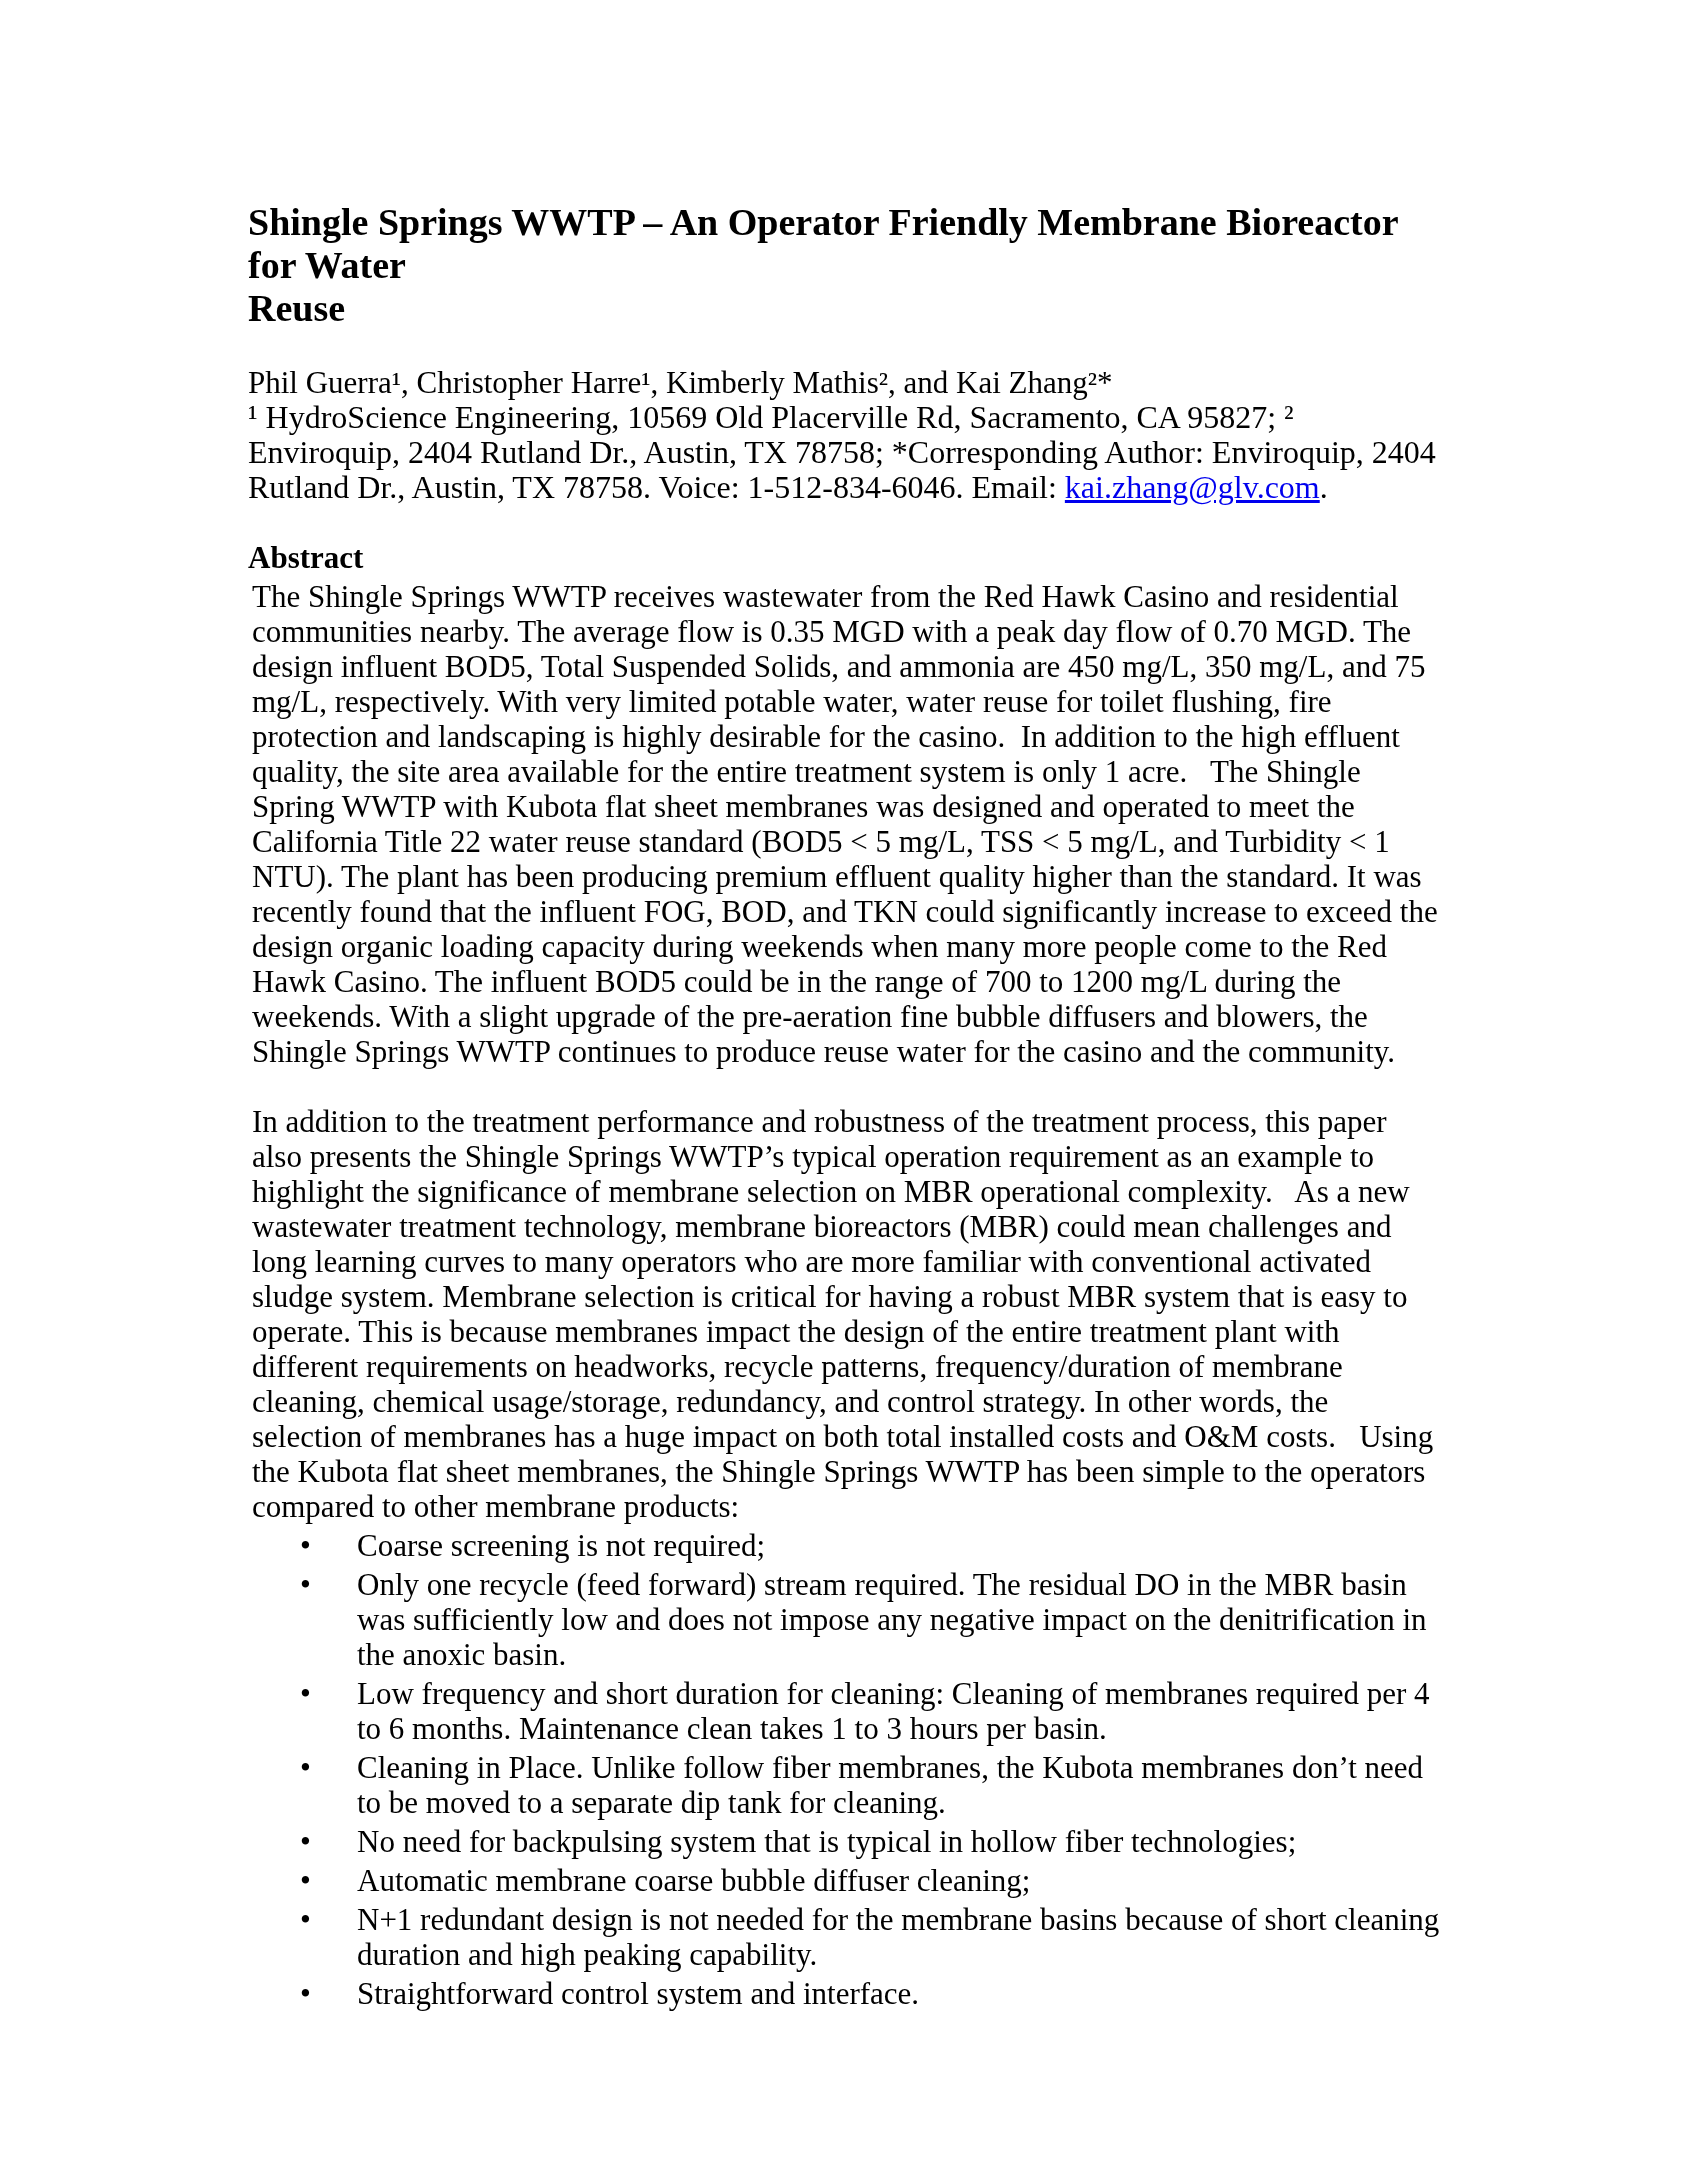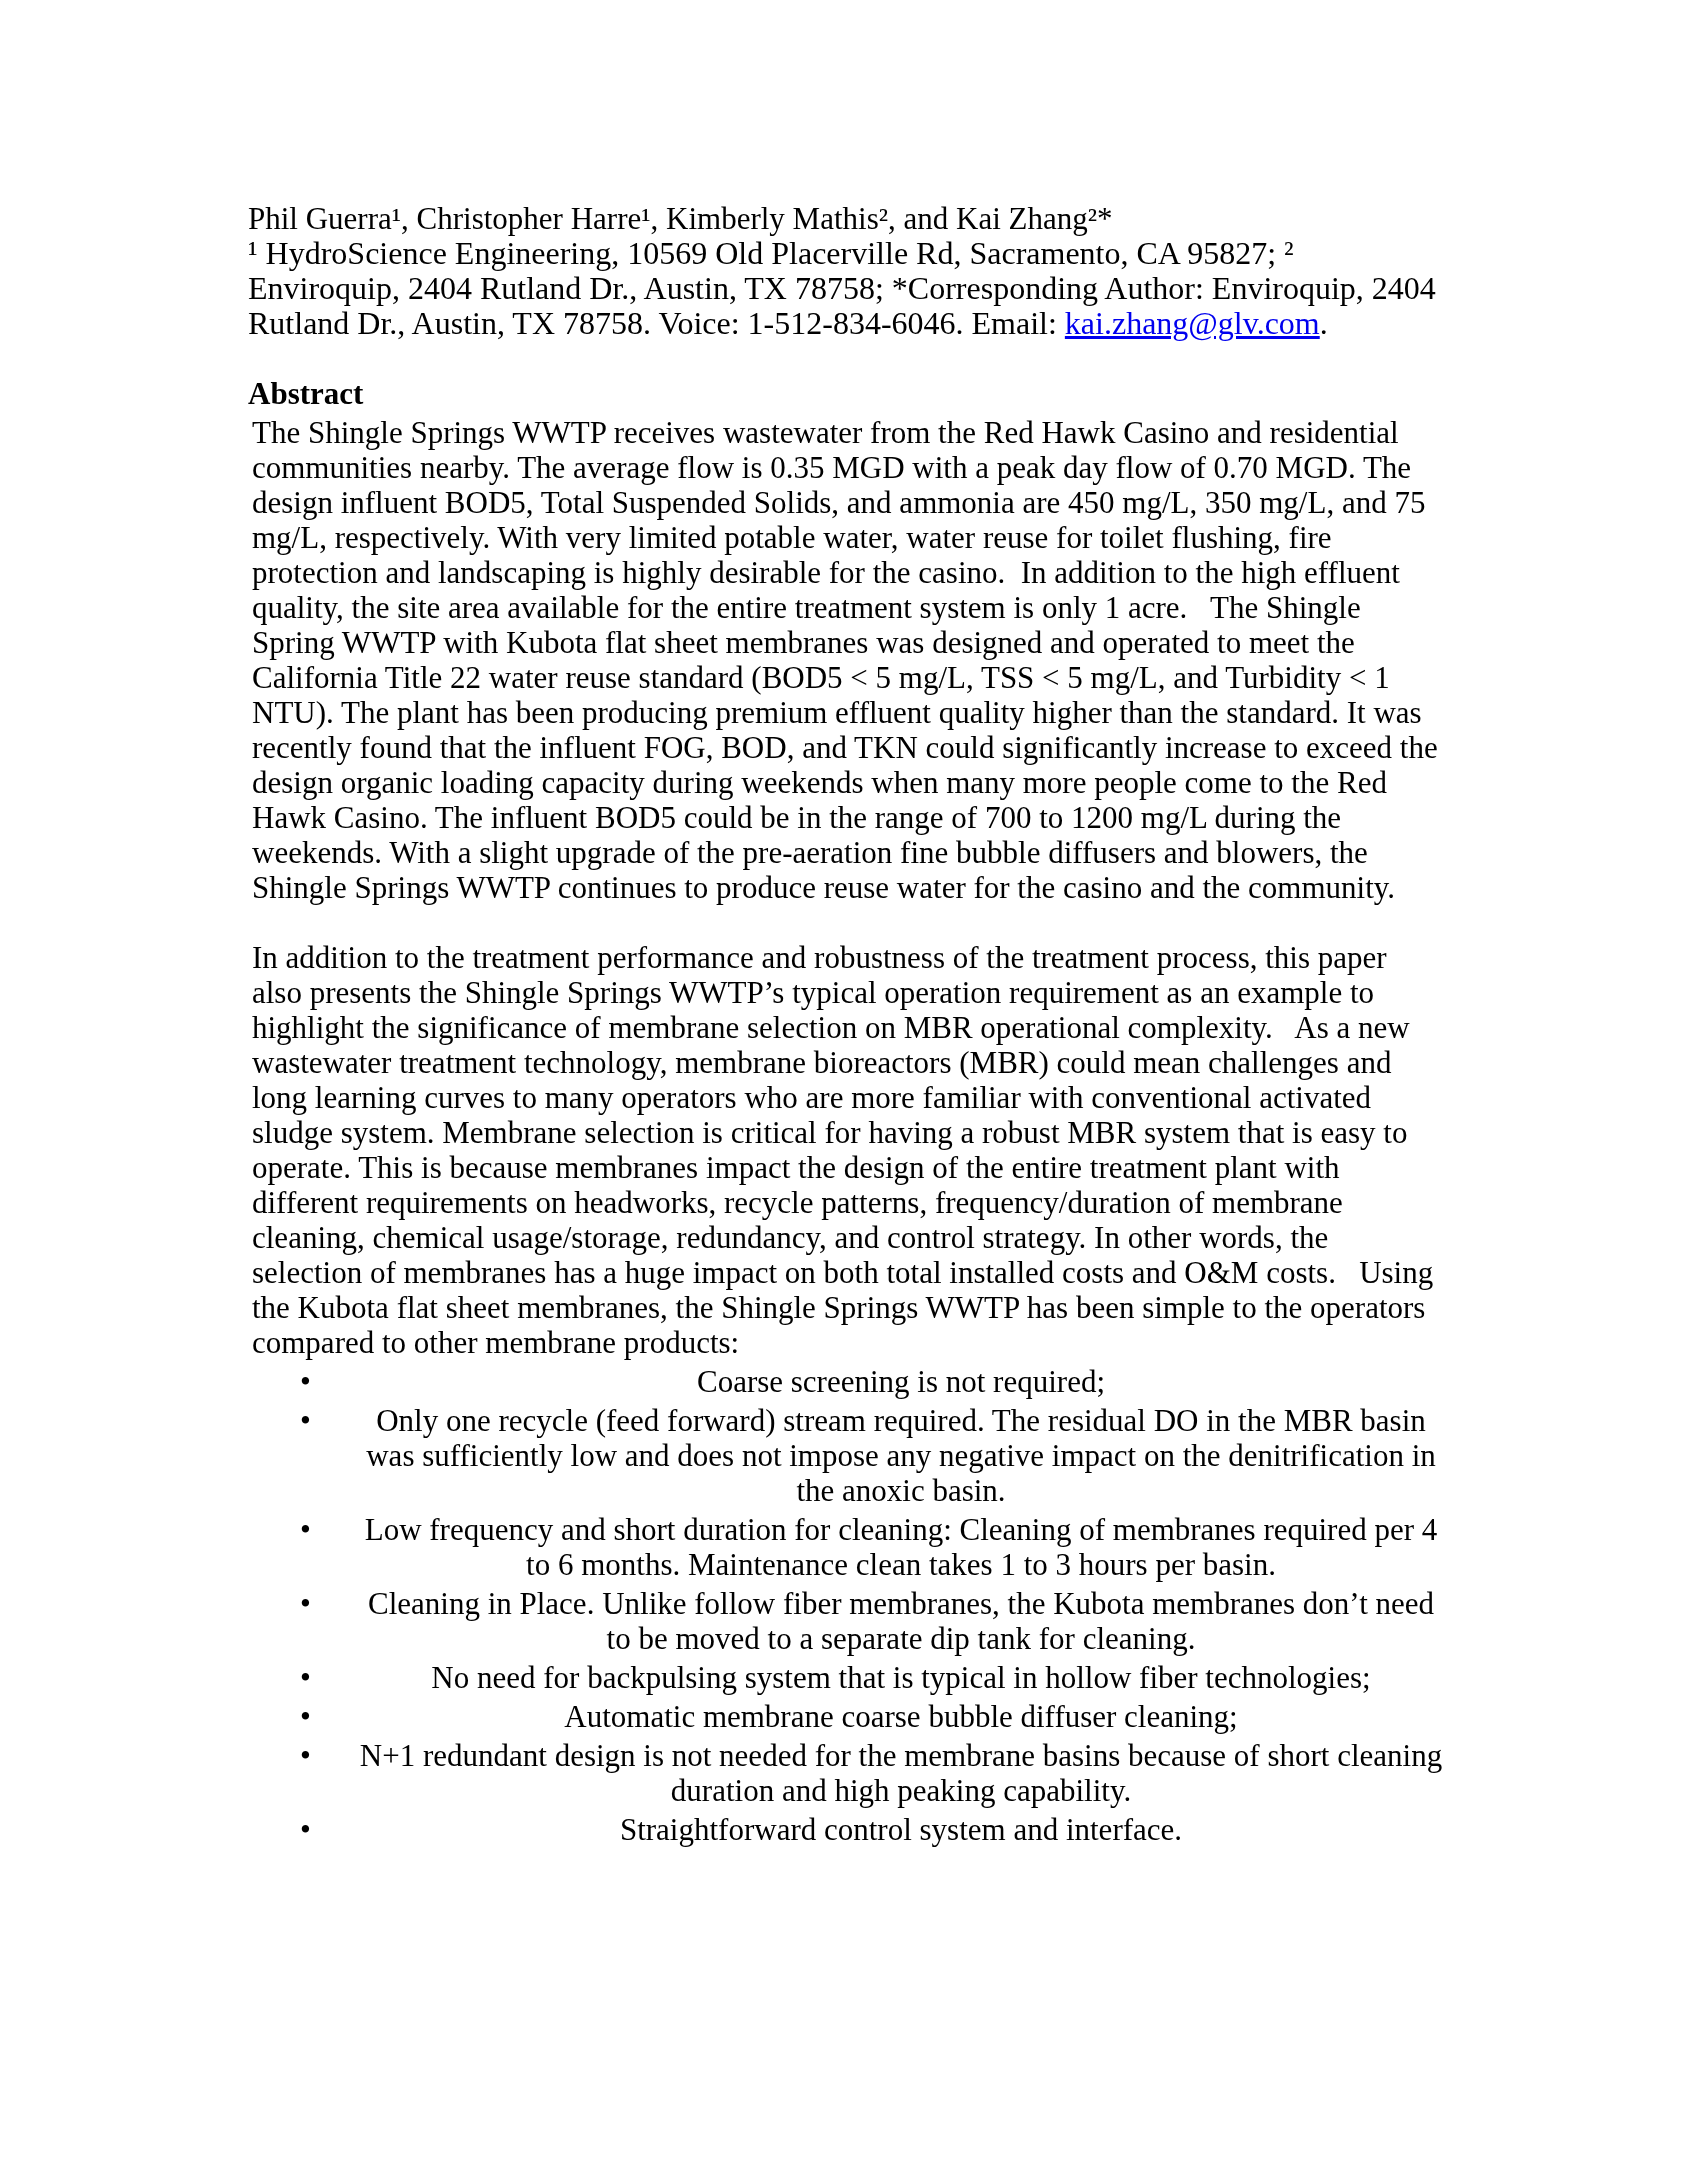--- a/index.html
+++ b/index.html
@@ -55,36 +55,36 @@
     list-style: none;
     margin: 0; padding: 0;
   }
   ul.bullets li {
     position: relative;
     padding-left: 109px;
     margin-top: 4px;
     font-size: 31px;
     line-height: 35px;
     white-space: pre-wrap;
-    text-align: center;
   }
   ul.bullets li::before {
     content: "\2022";
     position: absolute;
     left: 52px;
     top: 0;
     font-size: 31px;
     line-height: 35px;
   }
 </style>
 </head>
 <body>
 
 <div class="page">
 
+  <h1 class="title"><span>Shingle Springs WWTP – An Operator Friendly Membrane Bioreactor for Water</span><br><span>Reuse</span></h1>
 
   <p class="authors">Phil Guerra¹, Christopher Harre¹, Kimberly Mathis², and Kai Zhang²*</p>
 
   <p class="affiliation"><span>¹ HydroScience Engineering, 10569 Old Placerville Rd, Sacramento, CA 95827; ² Enviroquip, 2404 Rutland Dr., Austin, TX 78758; *Corresponding Author: Enviroquip, 2404 Rutland Dr., Austin, TX 78758. Voice: 1-512-834-6046. Email: </span><a href="#" class="email-link">kai.zhang@glv.com</a><span>.</span></p>
 
   <h2 class="section-heading">Abstract</h2>
 
   <p class="body-text">The Shingle Springs WWTP receives wastewater from the Red Hawk Casino and residential communities nearby. The average flow is 0.35 MGD with a peak day flow of 0.70 MGD. The design influent BOD5, Total Suspended Solids, and ammonia are 450 mg/L, 350 mg/L, and 75 mg/L, respectively. With very limited potable water, water reuse for toilet flushing, fire protection and landscaping is highly desirable for the casino.  In addition to the high effluent quality, the site area available for the entire treatment system is only 1 acre.   The Shingle Spring WWTP with Kubota flat sheet membranes was designed and operated to meet the California Title 22 water reuse standard (BOD5 &lt; 5 mg/L, TSS &lt; 5 mg/L, and Turbidity &lt; 1 NTU). The plant has been producing premium effluent quality higher than the standard. It was recently found that the influent FOG, BOD, and TKN could significantly increase to exceed the design organic loading capacity during weekends when many more people come to the Red Hawk Casino. The influent BOD5 could be in the range of 700 to 1200 mg/L during the weekends. With a slight upgrade of the pre-aeration fine bubble diffusers and blowers, the Shingle Springs WWTP continues to produce reuse water for the casino and the community.</p>
 
   <p class="body-text spaced">In addition to the treatment performance and robustness of the treatment process, this paper also presents the Shingle Springs WWTP’s typical operation requirement as an example to highlight the significance of membrane selection on MBR operational complexity.   As a new wastewater treatment technology, membrane bioreactors (MBR) could mean challenges and long learning curves to many operators who are more familiar with conventional activated sludge system. Membrane selection is critical for having a robust MBR system that is easy to operate. This is because membranes impact the design of the entire treatment plant with different requirements on headworks, recycle patterns, frequency/duration of membrane cleaning, chemical usage/storage, redundancy, and control strategy. In other words, the selection of membranes has a huge impact on both total installed costs and O&amp;M costs.   Using the Kubota flat sheet membranes, the Shingle Springs WWTP has been simple to the operators compared to other membrane products:</p>

